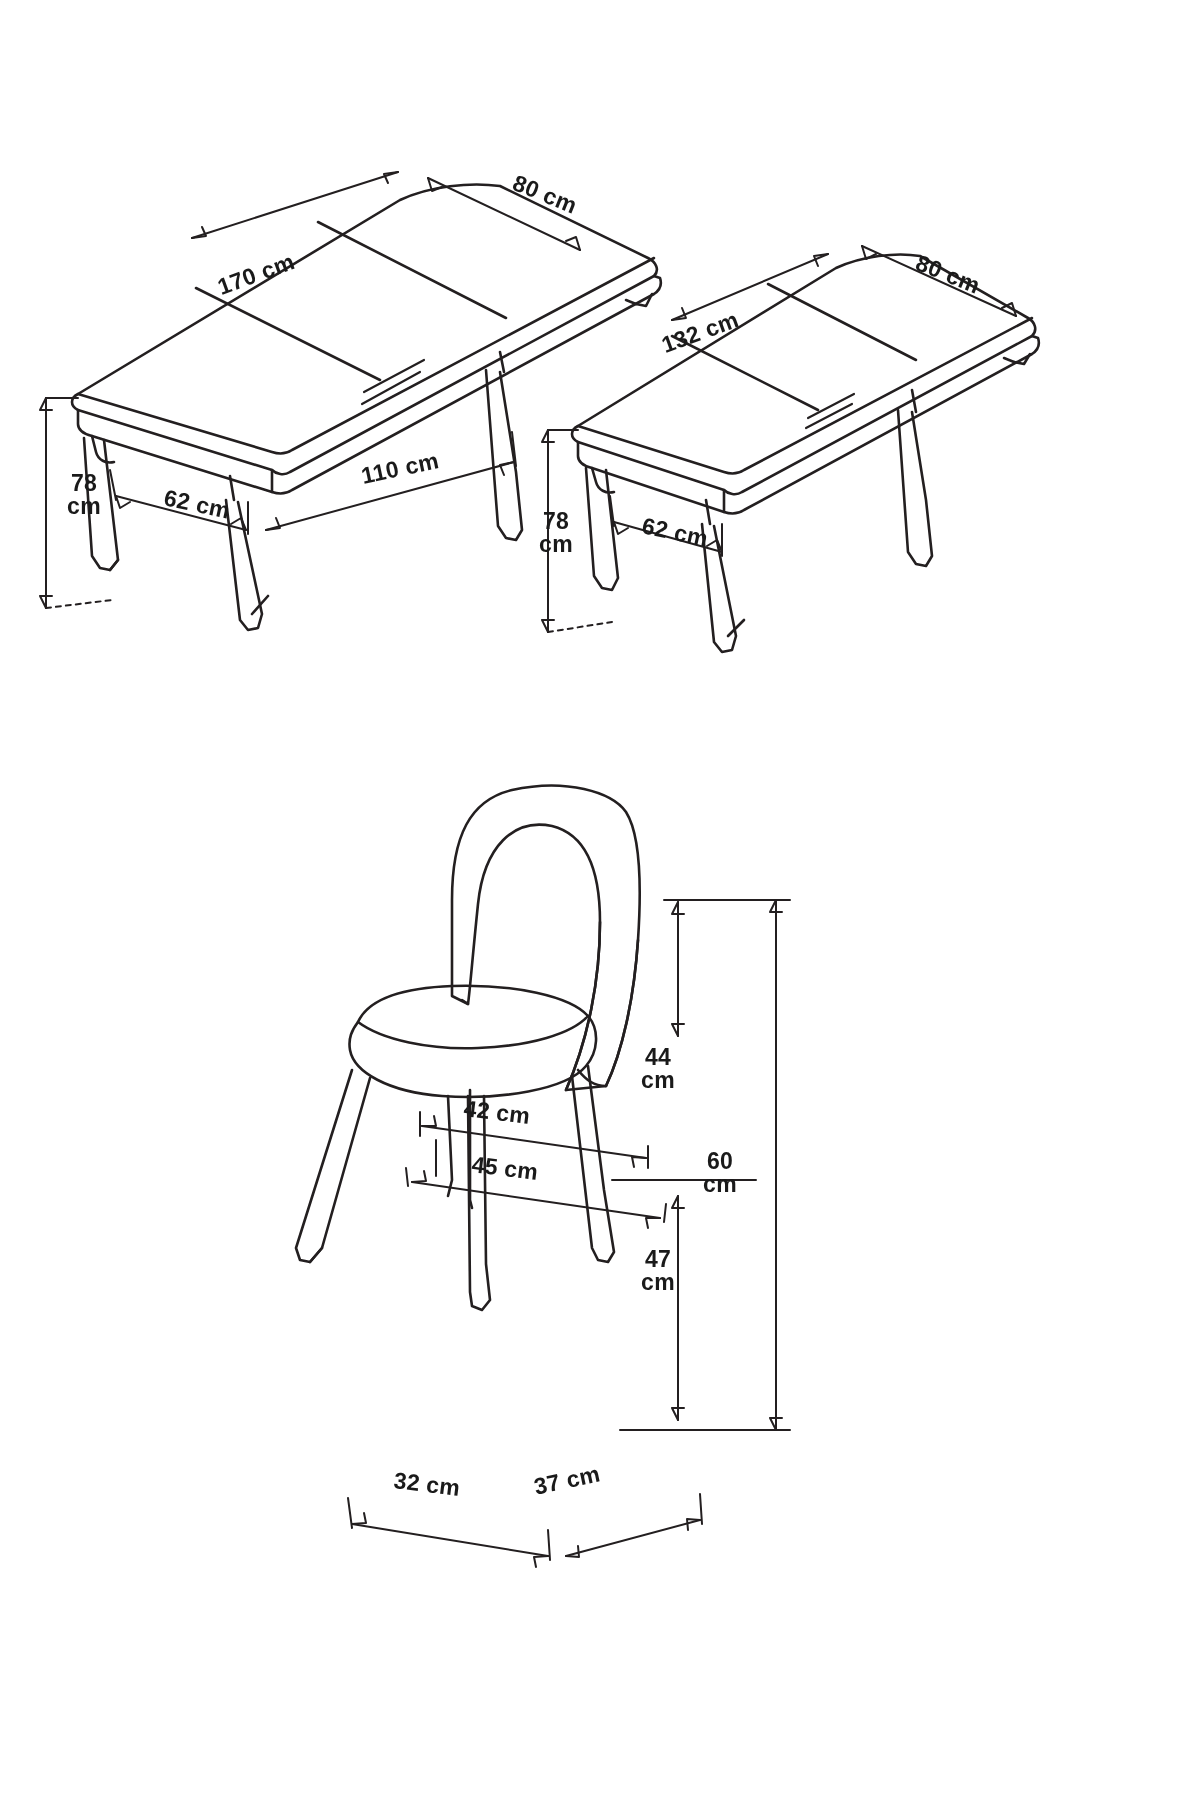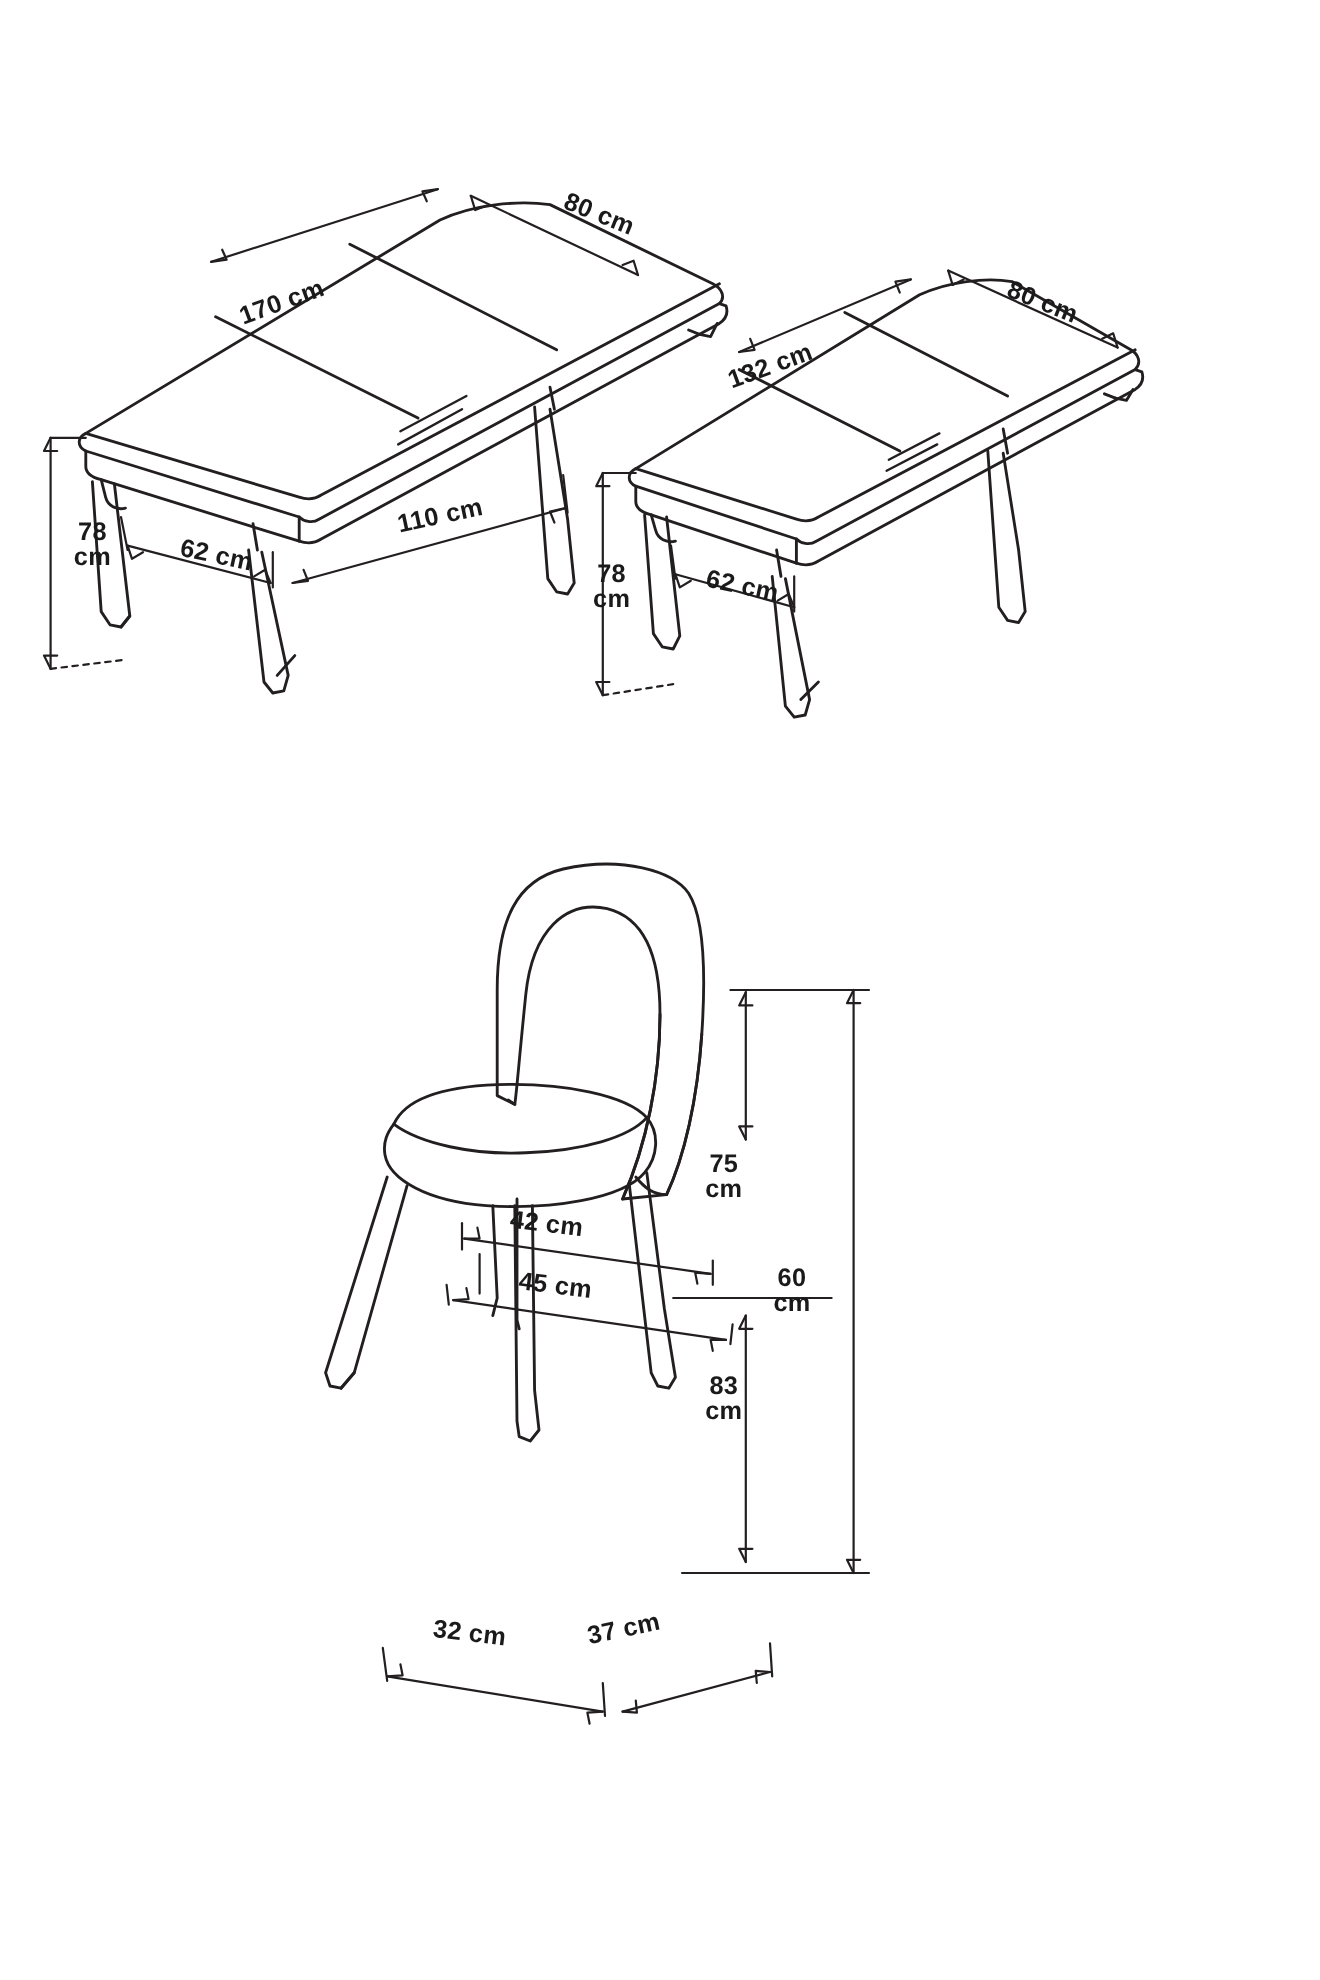--- a/index.html
+++ b/index.html
@@ -296,27 +296,27 @@
   <div class="dim-label rot-n20" style="left:640px; top:320px; width:120px;">132 cm</div>
 
   <div class="dim-label rot-p22" style="left:898px; top:262px; width:100px;">80 cm</div>
 
   <div class="dim-label stack" style="left:528px; top:510px; width:56px;">78
 cm</div>
 
   <div class="dim-label rot-p12" style="left:620px; top:520px; width:110px;">62 cm</div>
 
   
-  <div class="dim-label stack" style="left:628px; top:1046px; width:60px;">75
+  <div class="dim-label stack" style="left:628px; top:1046px; width:60px;">44
 cm</div>
 
   <div class="dim-label stack" style="left:690px; top:1150px; width:60px;">60
 cm</div>
 
-  <div class="dim-label stack" style="left:628px; top:1248px; width:60px;">83
+  <div class="dim-label stack" style="left:628px; top:1248px; width:60px;">47
 cm</div>
 
   <div class="dim-label rot-p7" style="left:442px; top:1100px; width:110px;">42 cm</div>
 
   <div class="dim-label rot-p7" style="left:450px; top:1156px; width:110px;">45 cm</div>
 
   <div class="dim-label rot-p7" style="left:372px; top:1472px; width:110px;">32 cm</div>
 
   <div class="dim-label rot-n12" style="left:512px; top:1468px; width:110px;">37 cm</div>
 

